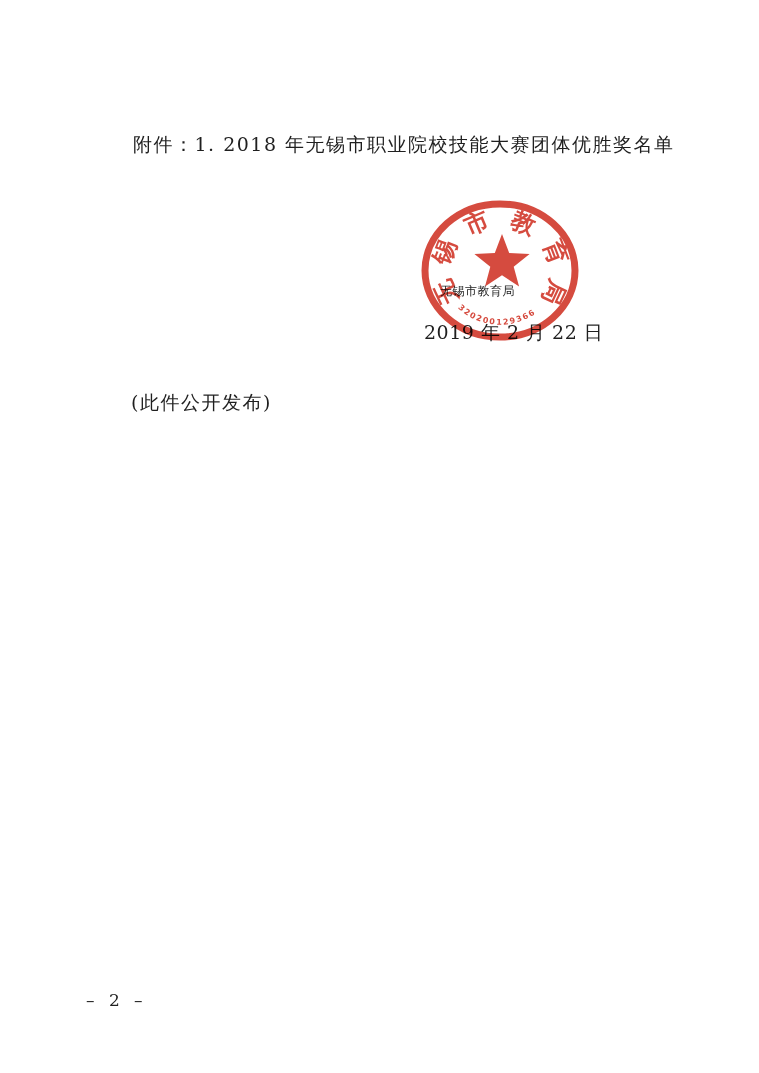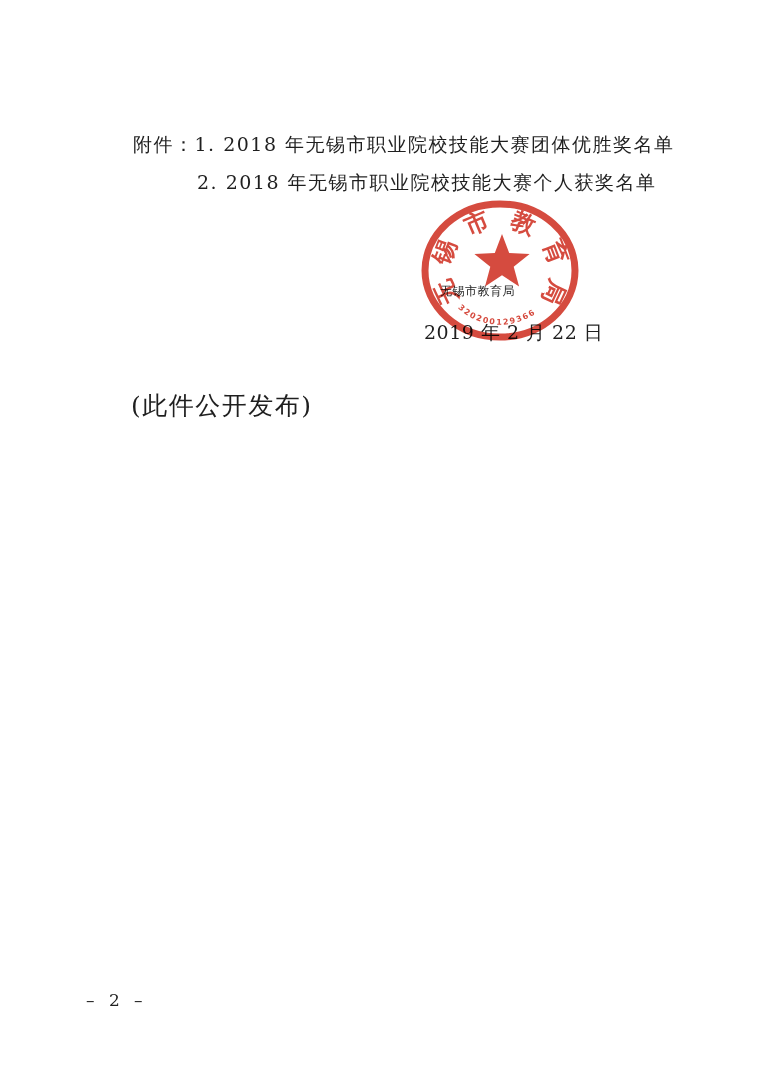--- a/index.html
+++ b/index.html
@@ -32,21 +32,21 @@
     font-size: 12px;
     letter-spacing: 0.5px;
   }
   .issue-date {
     left: 424px; top: 321px;
     font-size: 19px;
     letter-spacing: 0.5px;
   }
   .publish-note {
     left: 131px; top: 391px;
-    font-size: 25px;
+    font-size: 19px;
     letter-spacing: 1.5px;
   }
   .page-number {
     left: 86px; top: 990px;
     font-size: 17px;
     word-spacing: 7px;
     letter-spacing: 1px;
   }
   .seal {
     position: absolute;
@@ -69,21 +69,20 @@
     letter-spacing: 1.5px;
   }
 </style>
 </head>
 <body>
 
 <div class="page">
 
   <div class="abs attach-line attach-line-1">附件：1. 2018 年无锡市职业院校技能大赛团体优胜奖名单</div>
 
-  <div class="abs attach-line attach-line-2">2. 2018 年无锡市职业院校技能大赛个人获奖名单</div>
 
   <div class="abs issuer-name">无锡市教育局</div>
 
   <div class="abs issue-date">2019 年 2 月 22 日</div>
 
   <svg class="seal" width="178" height="150" viewBox="0 0 178 150" aria-hidden="true">
     <ellipse cx="88" cy="73.5" rx="75" ry="66.5" fill="none" stroke-width="7" stroke="#d23b2e"></ellipse>
     <polygon points="90,37 97.2,56 117.6,57 101.7,69.8 107.1,89.5 90,78.3 73,89.5 78.3,69.8 62.4,57 82.8,56" fill="#d23b2e"></polygon>
     <g>
       <text class="seal-char" transform="translate(33.6,95.5) rotate(-115)" fill="#d23b2e">无</text>

